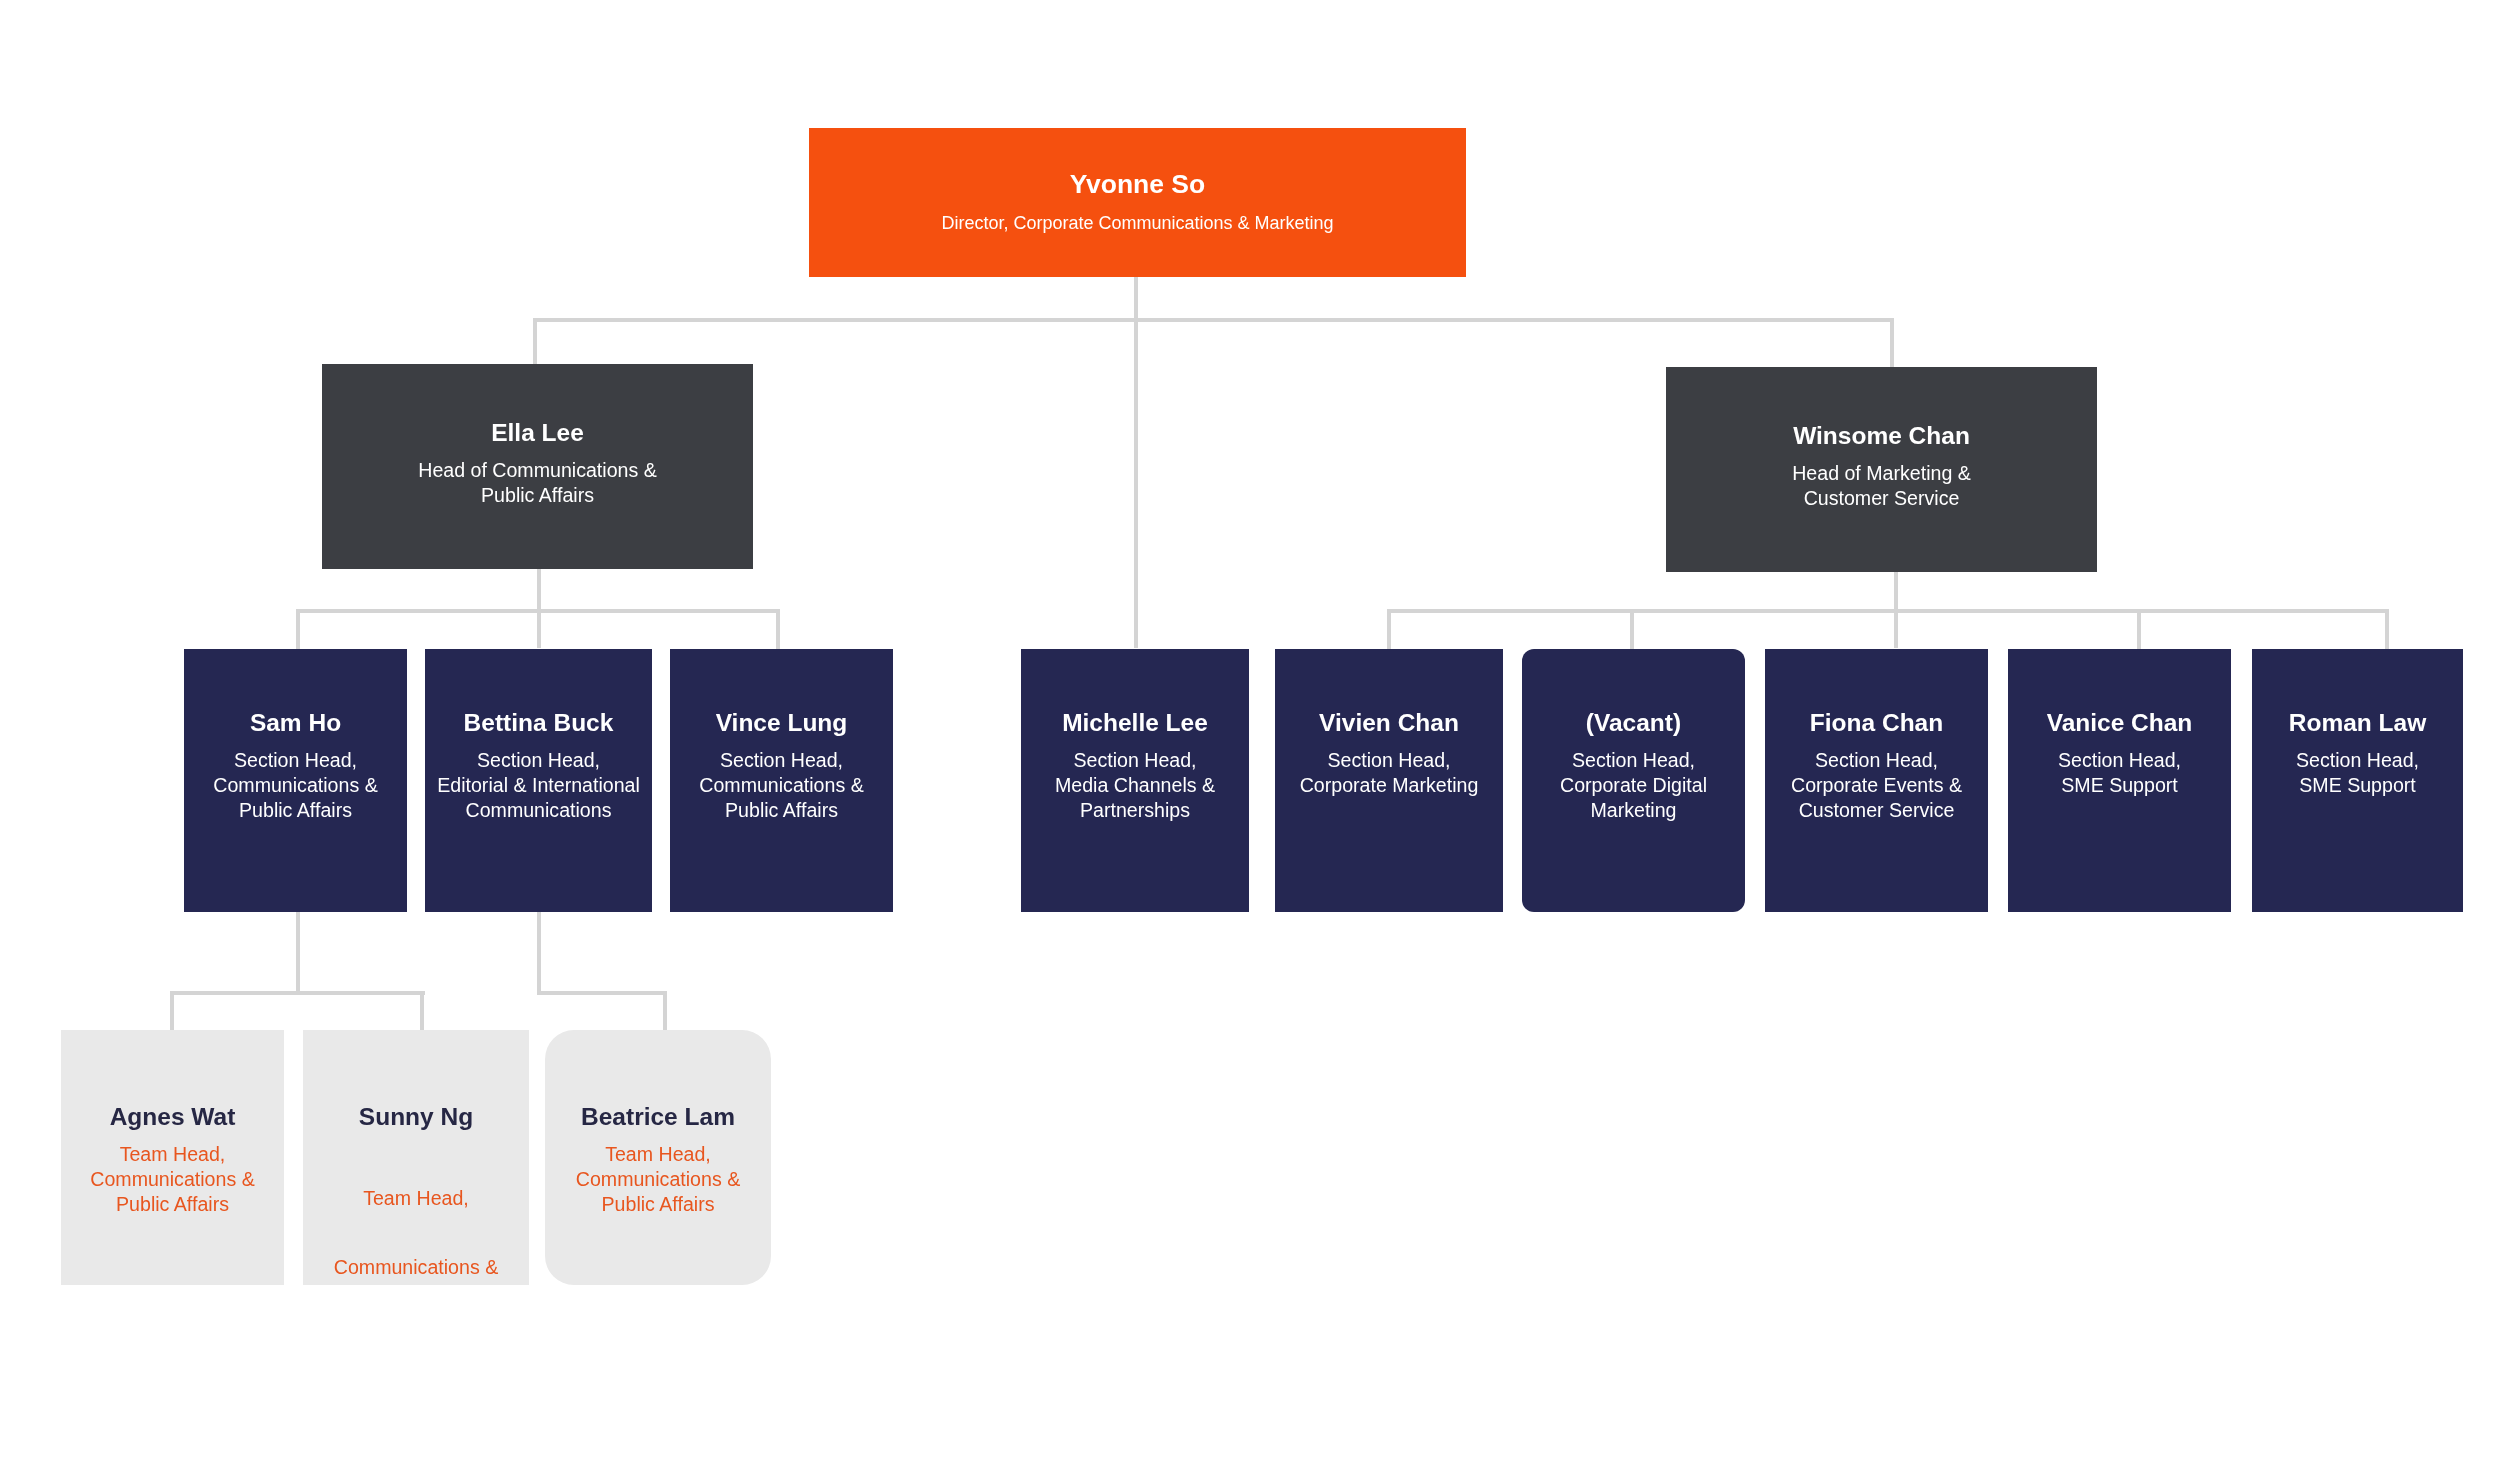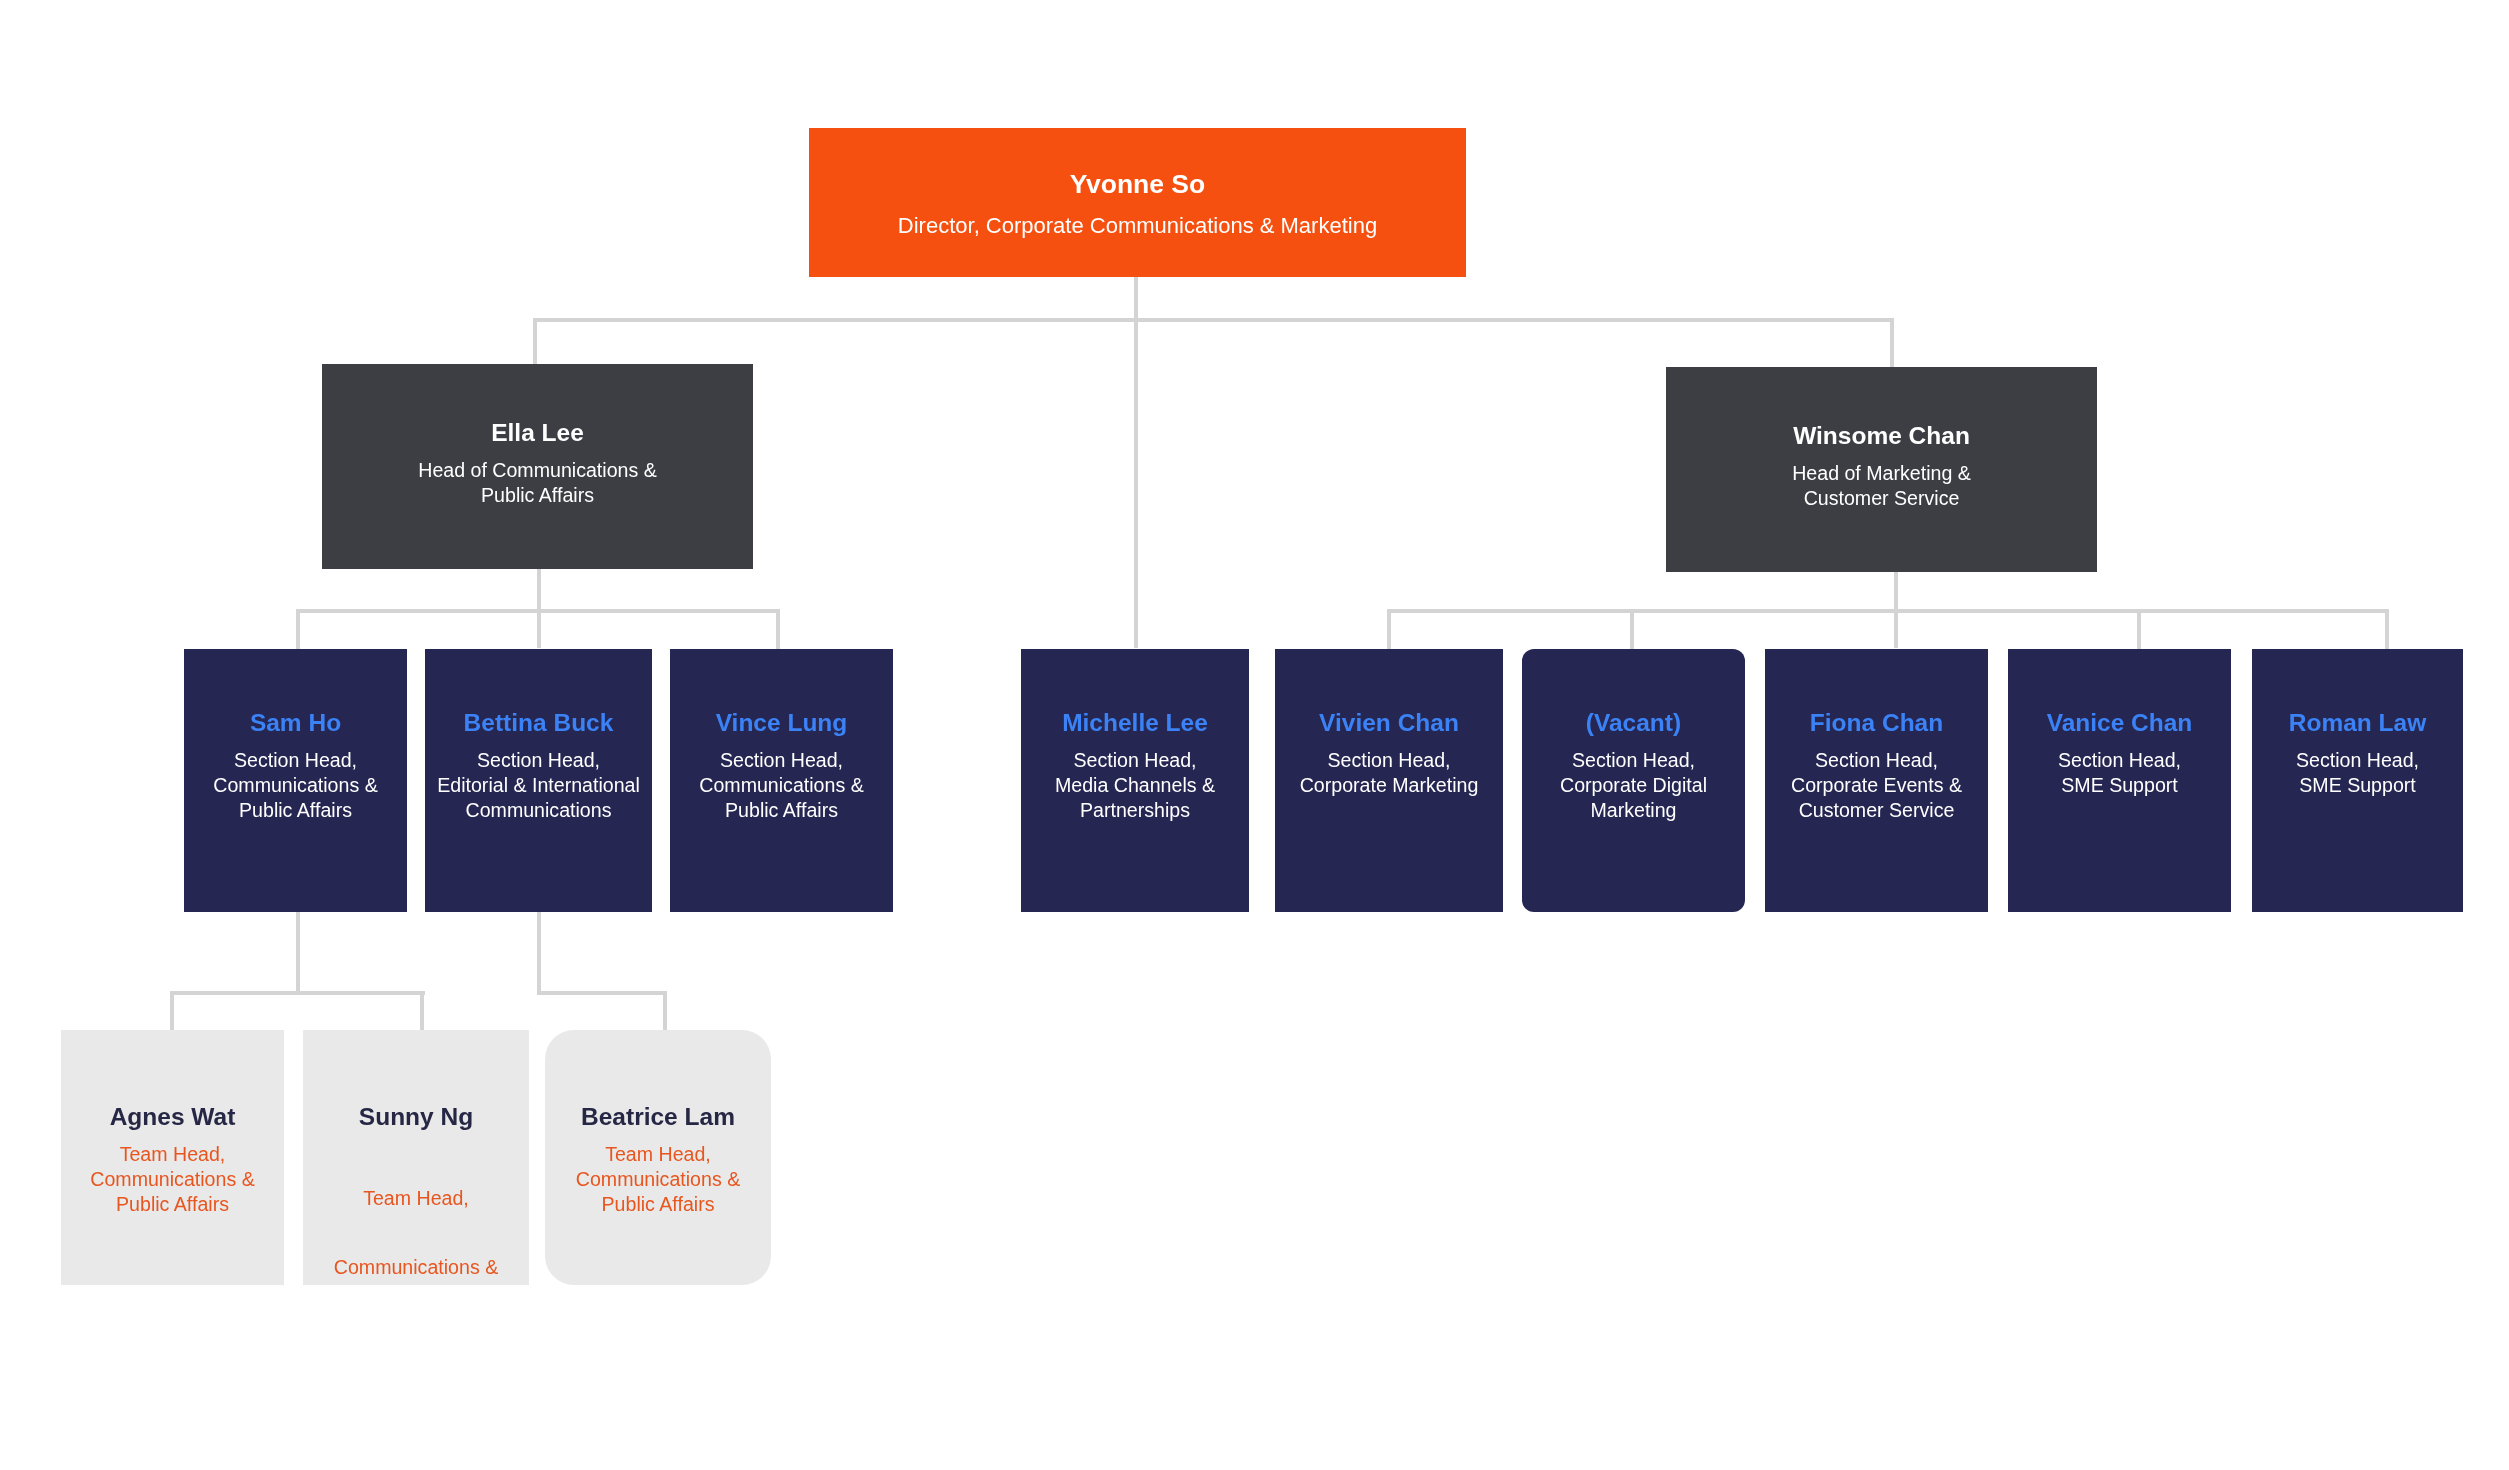--- a/index.html
+++ b/index.html
@@ -52,21 +52,21 @@
     justify-content: flex-start;
     padding-top: 41px;
   }
   .node.root .nm {
     color: #ffffff;
     font-size: 26.5px;
     margin-bottom: 12.7px;
   }
   .node.root .rl {
     color: #ffffff;
-    font-size: 22px;
+    font-size: 18px;
   }
 
   
   .node.head {
     background: #3c3e43;
     justify-content: flex-start;
     padding-top: 55px;
   }
   .node.head .nm {
     color: #ffffff;
@@ -78,21 +78,21 @@
     font-size: 19.6px;
   }
 
   
   .node.section {
     background: #252752;
     justify-content: flex-start;
     padding-top: 60px;
   }
   .node.section .nm {
-    color: #3b82f6;
+    color: #ffffff;
     font-size: 24.5px;
     margin-bottom: 10.8px;
   }
   .node.section .rl {
     color: #ffffff;
     font-size: 19.6px;
     padding: 0 2px;
     white-space: nowrap;
   }
 

